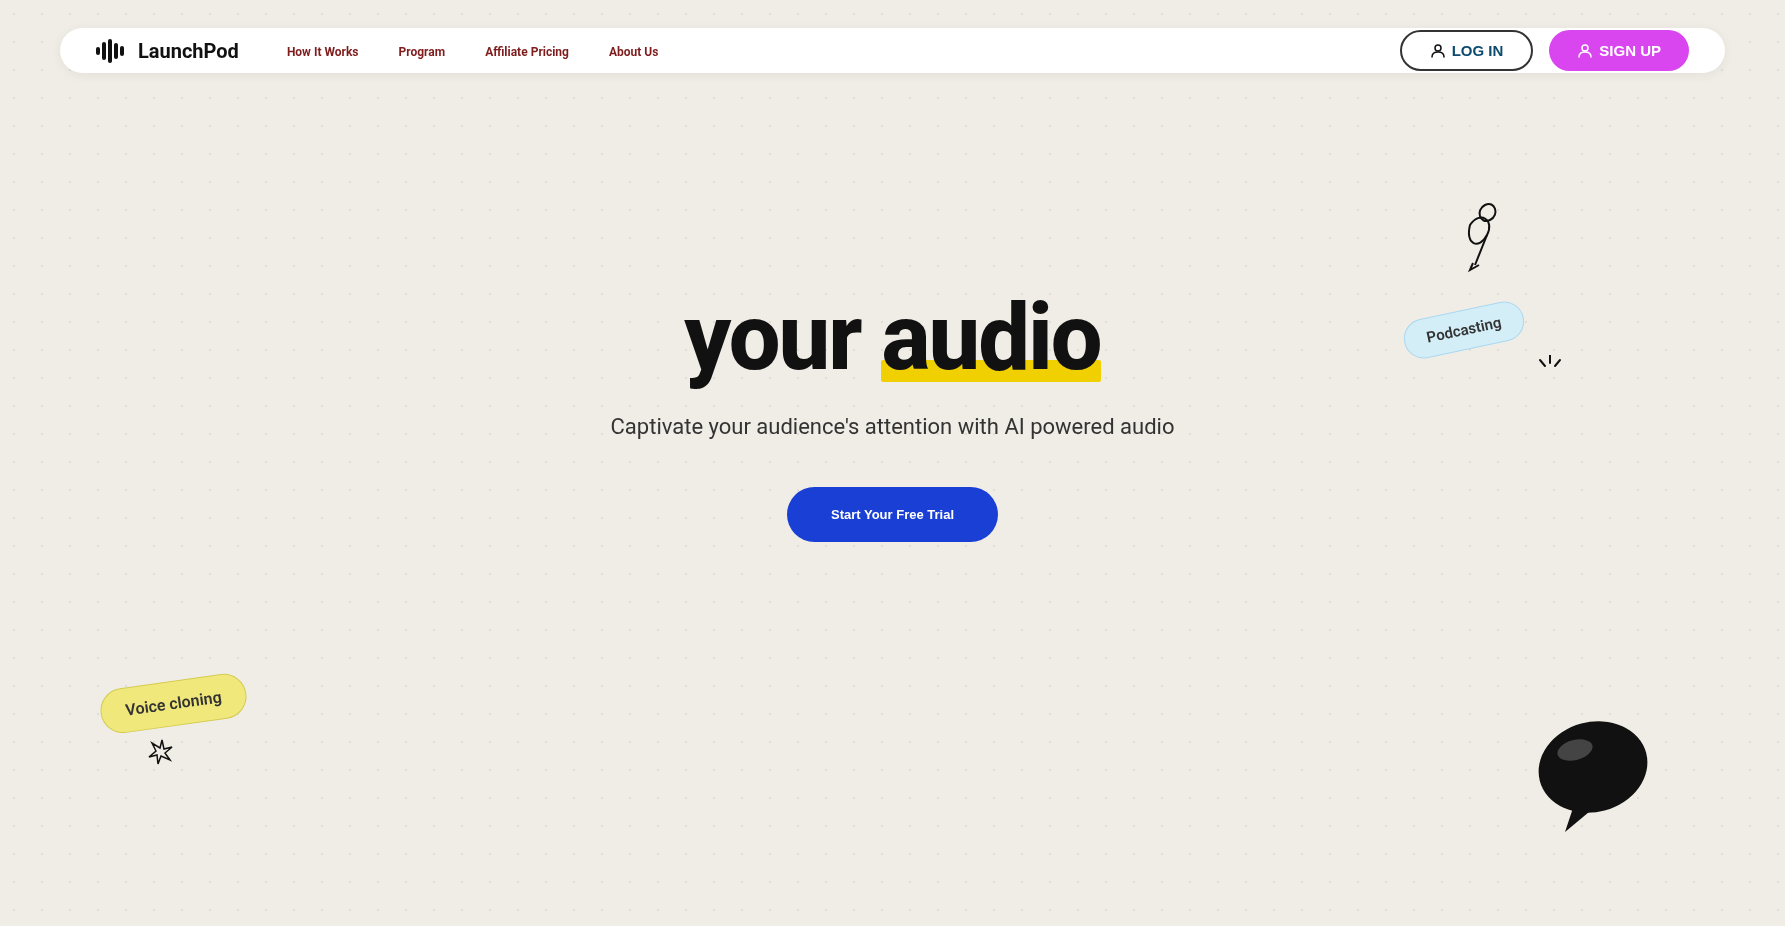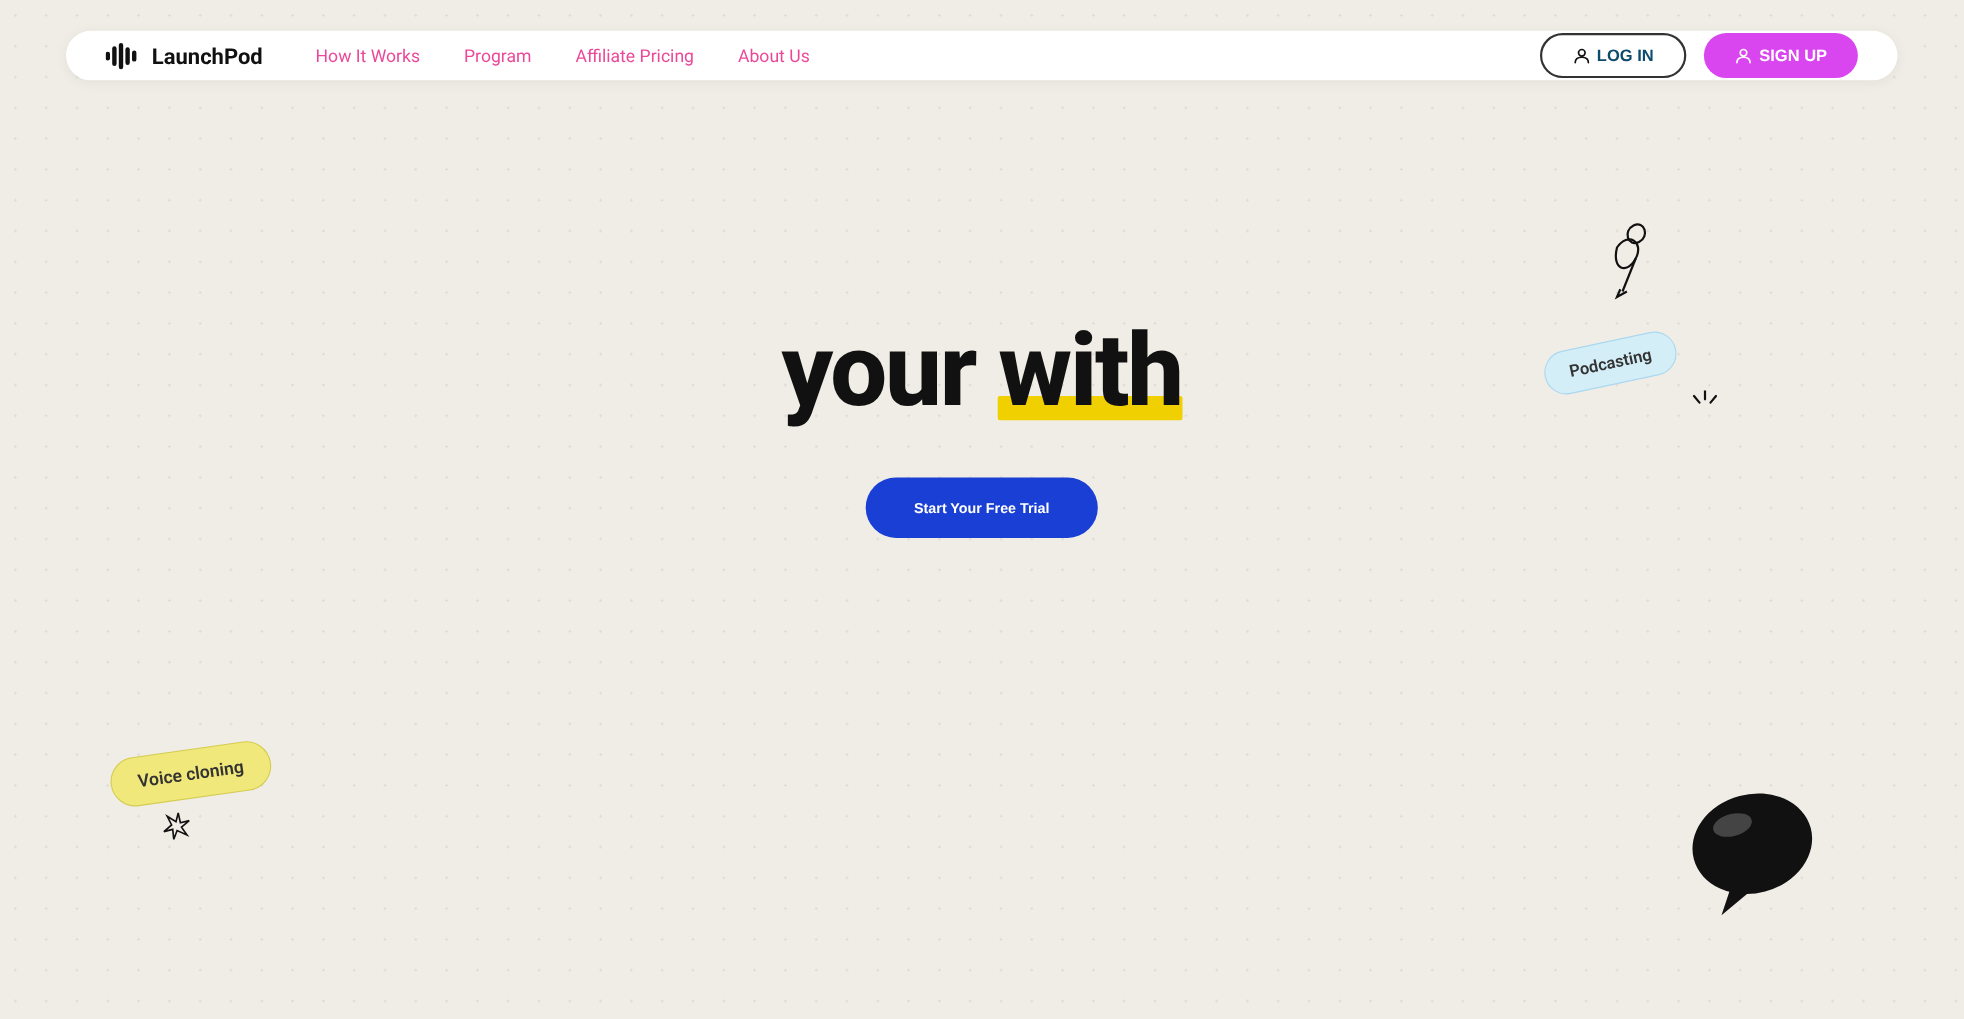--- a/index.html
+++ b/index.html
@@ -70,23 +70,23 @@
 
     .nav-links {
       display: flex;
       align-items: center;
       gap: 40px;
       list-style: none;
     }
 
     .nav-links a {
       text-decoration: none;
-      color: #ec4899;
-      font-size: 16px;
-      font-weight: 400;
+      color: #7f1d1d;
+      font-size: 12px;
+      font-weight: 700;
     }
 
     .nav-right {
       display: flex;
       align-items: center;
       gap: 16px;
     }
 
     .btn-login {
       padding: 10px 28px;
@@ -298,22 +298,23 @@
         <path d="M2 14c0-3.314 2.686-5 6-5s6 1.686 6 5" stroke="#fff" stroke-width="1.5" stroke-linecap="round"></path>
       </svg>
       <span>SIGN UP</span>
     </button>
   </div>
 </nav>
 
 <section class="hero">
   <h1 class="hero-title">
     <br>
-    <span>your </span><span class="voice-word">with</span>
+    <span>your </span><span class="voice-word">audio</span>
   </h1>
+  <p class="hero-subtitle">Captivate your audience's attention with AI powered audio</p>
   <button class="btn-cta">Start Your Free Trial</button>
 </section>
 
 <div class="deco-podcasting">
   <span class="deco-pill-blue">Podcasting</span>
 </div>
 
 <div class="deco-curl">
   <svg width="90" height="100" viewBox="0 0 90 100" fill="none" xmlns="http://www.w3.org/2000/svg">
     <path d="M70 10 C80 5, 85 20, 75 25 C65 30, 60 15, 70 10Z" stroke="#111" stroke-width="2" fill="none"></path>

